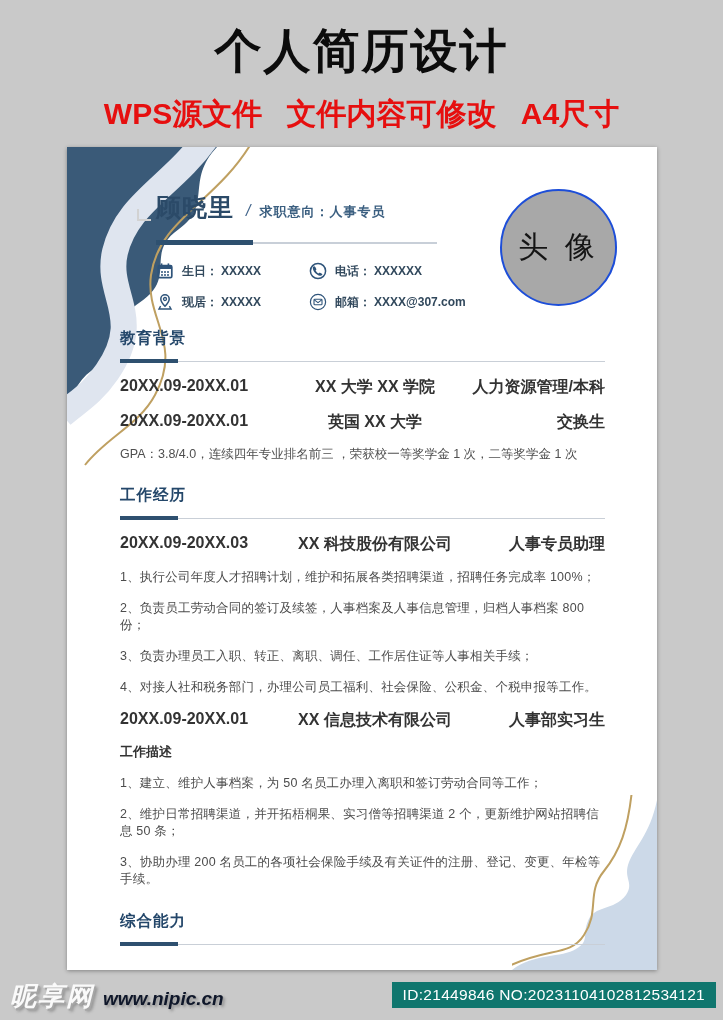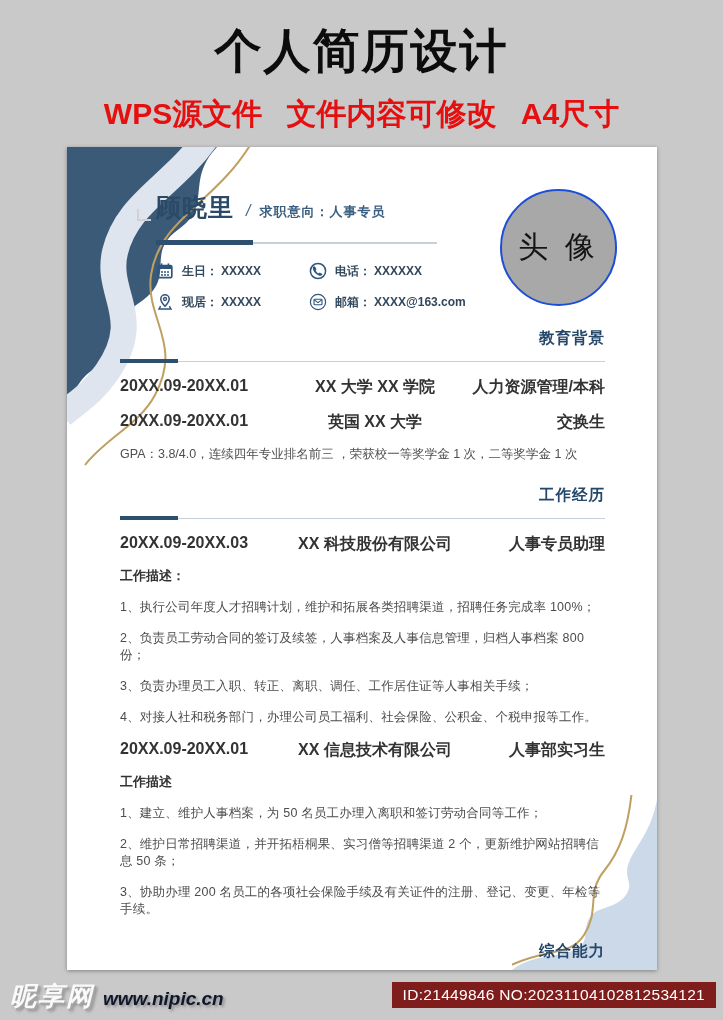--- a/index.html
+++ b/index.html
@@ -38,21 +38,21 @@
   .divider { display:flex; align-items:center; margin-top:16px; width:281px; }
   .divider-dark { width:97px; height:5px; background:#2e506f; }
   .divider-light { flex:1; height:2px; background:#c8cfd8; }
   .contact-grid { display:grid; grid-template-columns:153px auto; row-gap:13px; margin-top:17px; }
   .contact-item { display:flex; align-items:center; font-size:12px; font-weight:600; color:#31485c; }
   .cicon { width:18px; height:18px; margin-right:8px; flex:0 0 18px; }
   .clabel { margin-right:3px; }
 
   
   .sections { position:absolute; left:53px; top:181px; width:485px; }
-  .section-title { font-size:15.5px; font-weight:700; color:#24476a; letter-spacing:1px;text-align:right; }
+  .section-title { font-size:15.5px; font-weight:700; color:#24476a; letter-spacing:1px; }
   .rule { position:relative; height:4px; margin-top:10px; }
   .rule::after { content:''; position:absolute; left:0; right:0; top:1.5px; height:1px; background:#c9cfd7; }
   .rule-dark { position:absolute; left:0; top:0; width:58px; height:4px; background:#2e506f; z-index:1; }
 
   .t-row { display:flex; font-size:16px; font-weight:700; color:#333; margin-top:14px; }
   .t-l { width:165px; }
   .t-c { flex:1; text-align:center; }
   .t-r { width:140px; text-align:right; }
   .edu-rows { margin-top:9px; }
   .gpa { font-size:12.5px; color:#4f4f4f; margin-top:13px; }
@@ -63,21 +63,21 @@
 
   .section-work { margin-top:22px; }
   .section-skills { margin-top:23px; }
 
   
   .footer-logo { position:absolute; left:10px; bottom:6px; display:flex; align-items:baseline; }
   .logo-cn { font-size:26px; font-weight:900; font-style:italic; color:#fafafa;
     text-shadow:1.5px 1.5px 0 #a5a5a5, 3px 3px 3px #8e8e8e; letter-spacing:2px; }
   .logo-url { font-size:19px; font-weight:700; font-style:italic; color:#0f172a;
     text-shadow:1px 1px 0 #a5a5a5, 2px 2px 3px #8e8e8e; margin-left:9px; }
-  .id-box { position:absolute; right:7px; bottom:12px; background:#7f1d1d; color:#ffffff;
+  .id-box { position:absolute; right:7px; bottom:12px; background:#0f766e; color:#ffffff;
     font-size:15.5px; padding:4px 11px; letter-spacing:.3px; }
 </style>
 </head>
 <body>
 
 <div class="stage">
 
   <div class="banner-title">个人简历设计</div>
   <div class="banner-subtitle">WPS源文件 文件内容可修改 A4尺寸</div>
 
@@ -143,21 +143,21 @@
           <span class="clabel">现居：</span>
           <span class="cvalue">XXXXX</span>
         </div>
         <div class="contact-item">
           <svg class="cicon" viewBox="0 0 18 18">
             <circle cx="9" cy="9" r="7.6" fill="none" stroke="#2f547a" stroke-width="1.2"></circle>
             <rect x="5" y="6.3" width="8" height="5.4" rx="0.8" fill="none" stroke="#2f547a" stroke-width="1.1"></rect>
             <polyline points="5.3,6.9 9,9.6 12.7,6.9" fill="none" stroke="#2f547a" stroke-width="1.1"></polyline>
           </svg>
           <span class="clabel">邮箱：</span>
-          <span class="cvalue">XXXX@163.com</span>
+          <span class="cvalue">XXXX@307.com</span>
         </div>
       </div>
     </div>
 
     <div class="sections">
 
       <section class="section section-education">
         <div class="section-title">教育背景</div>
         <div class="rule">
             <span class="rule-dark"></span>
@@ -182,21 +182,20 @@
         <div class="rule">
             <span class="rule-dark"></span>
           </div>
 
         <div class="job">
           <div class="t-row">
             <span class="t-l">20XX.09-20XX.03</span>
             <span class="t-c">XX 科技股份有限公司</span>
             <span class="t-r">人事专员助理</span>
           </div>
-          <div class="desc-label">工作描述：</div>
           <div class="bullet">1、执行公司年度人才招聘计划，维护和拓展各类招聘渠道，招聘任务完成率 100%；</div>
           <div class="bullet">2、负责员工劳动合同的签订及续签，人事档案及人事信息管理，归档人事档案 800 份；</div>
           <div class="bullet">3、负责办理员工入职、转正、离职、调任、工作居住证等人事相关手续；</div>
           <div class="bullet">4、对接人社和税务部门，办理公司员工福利、社会保险、公积金、个税申报等工作。</div>
         </div>
 
         <div class="job">
           <div class="t-row">
             <span class="t-l">20XX.09-20XX.01</span>
             <span class="t-c">XX 信息技术有限公司</span>

